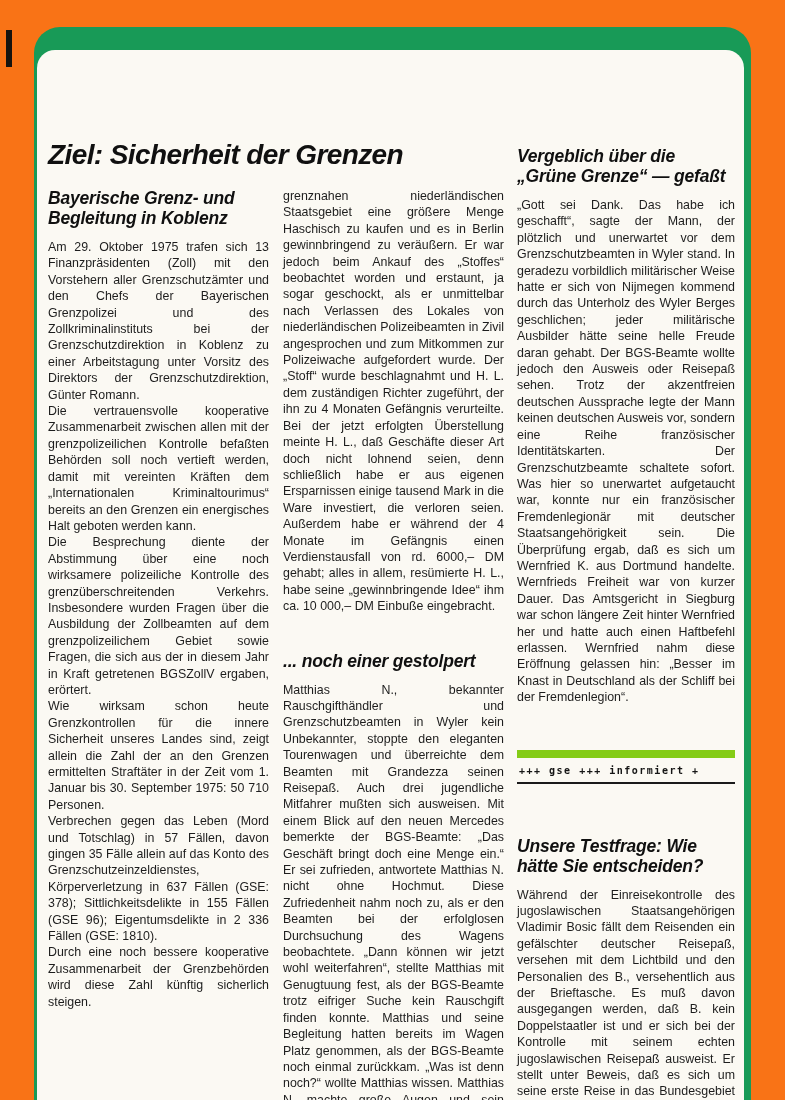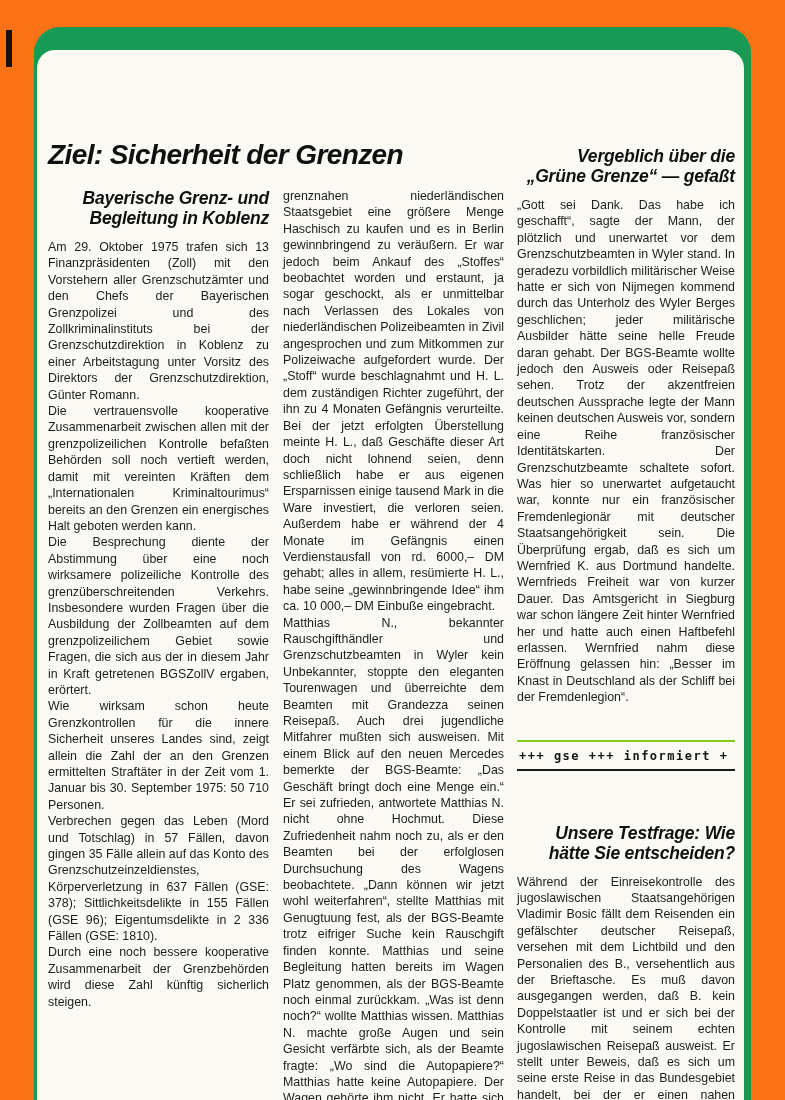--- a/index.html
+++ b/index.html
@@ -42,39 +42,39 @@
     margin: 0 0 18px 0;
     font-size: 28px; line-height: 30px;
     font-weight: bold; font-style: italic;
     letter-spacing: -0.6px; color: #101010;
     white-space: nowrap;
   }
   h2.art {
     margin: 0 0 11px 0;
     font-size: 17.5px; line-height: 20px;
     font-weight: bold; font-style: italic;
-    letter-spacing: -0.2px; color: #101010; text-align: right;
+    letter-spacing: -0.2px; color: #101010;
   }   
   h2.art.mid2 { margin-top: 36px; }   
   h2.art.mid3 { margin-top: 52px; }   
 
   p.bt {
     margin: 0;
     font-size: 12.4px; line-height: 16.4px;
     text-align: justify;
     hyphens: auto; -webkit-hyphens: auto;
     color: #1d1d1d;
   }
   .ticker {
-    margin-top: 34px;
-    border-top: 2px solid #84cc16;
+    margin-top: 44px;
+    border-top: 8px solid #84cc16;
     border-bottom: 2px solid #1a1a1a;
     padding: 7px 2px 6px 2px;
     font-family: "DejaVu Sans Mono", monospace;
-    font-weight: bold; font-size: 12px;
+    font-weight: bold; font-size: 10px;
     letter-spacing: 1.5px; white-space: nowrap;
     color: #151515;
   }
 </style>
 </head>
 <body>
 
 <div class="page">
 
   <div class="edge-tick"></div>
@@ -94,20 +94,21 @@
                 <p class="bt">Die vertrauensvolle kooperative Zusammenarbeit zwischen allen mit der grenzpolizeilichen Kontrolle befaßten Behörden soll noch vertieft werden, damit mit vereinten Kräften dem „Internationalen Kriminaltourimus“ bereits an den Grenzen ein energisches Halt geboten werden kann.</p>
                 <p class="bt">Die Besprechung diente der Abstimmung über eine noch wirksamere polizeiliche Kontrolle des grenzüberschreitenden Verkehrs. Insbesondere wurden Fragen über die Ausbildung der Zollbeamten auf dem grenzpolizeilichem Gebiet sowie Fragen, die sich aus der in diesem Jahr in Kraft getretenen BGSZollV ergaben, erörtert.</p>
                 <p class="bt">Wie wirksam schon heute Grenzkontrollen für die innere Sicherheit unseres Landes sind, zeigt allein die Zahl der an den Grenzen ermittelten Straftäter in der Zeit vom 1. Januar bis 30. September 1975: 50 710 Personen.</p>
                 <p class="bt">Verbrechen gegen das Leben (Mord und Totschlag) in 57 Fällen, davon gingen 35 Fälle allein auf das Konto des Grenzschutzeinzeldienstes, Körperverletzung in 637 Fällen (GSE: 378); Sittlichkeitsdelikte in 155 Fällen (GSE 96); Eigentumsdelikte in 2 336 Fällen (GSE: 1810).</p>
                 <p class="bt">Durch eine noch bessere kooperative Zusammenarbeit der Grenzbehörden wird diese Zahl künftig sicherlich steigen.</p>
 
               </div>
 
               <div class="col">
                 <p class="bt">grenznahen niederländischen Staatsgebiet eine größere Menge Haschisch zu kaufen und es in Berlin gewinnbringend zu veräußern. Er war jedoch beim Ankauf des „Stoffes“ beobachtet worden und erstaunt, ja sogar geschockt, als er unmittelbar nach Verlassen des Lokales von niederländischen Polizeibeamten in Zivil angesprochen und zum Mitkommen zur Polizeiwache aufgefordert wurde. Der „Stoff“ wurde beschlagnahmt und H. L. dem zuständigen Richter zugeführt, der ihn zu 4 Monaten Gefängnis verurteilte. Bei der jetzt erfolgten Überstellung meinte H. L., daß Geschäfte dieser Art doch nicht lohnend seien, denn schließlich habe er aus eigenen Ersparnissen einige tausend Mark in die Ware investiert, die verloren seien. Außerdem habe er während der 4 Monate im Gefängnis einen Verdienstausfall von rd. 6000,– DM gehabt; alles in allem, resümierte H. L., habe seine „gewinnbringende Idee“ ihm ca. 10 000,– DM Einbuße eingebracht.</p>
+                <h2 class="art mid2">... noch einer gestolpert</h2>
                 <p class="bt">Matthias N., bekannter Rauschgifthändler und Grenzschutzbeamten in Wyler kein Unbekannter, stoppte den eleganten Tourenwagen und überreichte dem Beamten mit Grandezza seinen Reisepaß. Auch drei jugendliche Mitfahrer mußten sich ausweisen. Mit einem Blick auf den neuen Mercedes bemerkte der BGS-Beamte: „Das Geschäft bringt doch eine Menge ein.“ Er sei zufrieden, antwortete Matthias N. nicht ohne Hochmut. Diese Zufriedenheit nahm noch zu, als er den Beamten bei der erfolglosen Durchsuchung des Wagens beobachtete. „Dann können wir jetzt wohl weiterfahren“, stellte Matthias mit Genugtuung fest, als der BGS-Beamte trotz eifriger Suche kein Rauschgift finden konnte. Matthias und seine Begleitung hatten bereits im Wagen Platz genommen, als der BGS-Beamte noch einmal zurückkam. „Was ist denn noch?“ wollte Matthias wissen. Matthias N. machte große Augen und sein Gesicht verfärbte sich, als der Beamte fragte: „Wo sind die Autopapiere?“ Matthias hatte keine Autopapiere. Der Wagen gehörte ihm nicht. Er hatte sich den Wagen unberechtigterweise angeeignet. Der Rest war für den Grenzschützer nur noch Routine.</p>
               </div>
             </div>
           </div>
 
           <div class="col3">
             <h2 class="art">Vergeblich über die „Grüne Grenze“ — gefaßt</h2>
             <p class="bt">„Gott sei Dank. Das habe ich geschafft“, sagte der Mann, der plötzlich und unerwartet vor dem Grenzschutzbeamten in Wyler stand. In geradezu vorbildlich militärischer Weise hatte er sich von Nijmegen kommend durch das Unterholz des Wyler Berges geschlichen; jeder militärische Ausbilder hätte seine helle Freude daran gehabt. Der BGS-Beamte wollte jedoch den Ausweis oder Reisepaß sehen. Trotz der akzentfreien deutschen Aussprache legte der Mann keinen deutschen Ausweis vor, sondern eine Reihe französischer Identitätskarten. Der Grenzschutzbeamte schaltete sofort. Was hier so unerwartet aufgetaucht war, konnte nur ein französischer Fremdenlegionär mit deutscher Staatsangehörigkeit sein. Die Überprüfung ergab, daß es sich um Wernfried K. aus Dortmund handelte. Wernfrieds Freiheit war von kurzer Dauer. Das Amtsgericht in Siegburg war schon längere Zeit hinter Wernfried her und hatte auch einen Haftbefehl erlassen. Wernfried nahm diese Eröffnung gelassen hin: „Besser im Knast in Deutschland als der Schliff bei der Fremdenlegion“.</p>
 
             <div class="ticker">+++ gse +++ informiert +</div>

